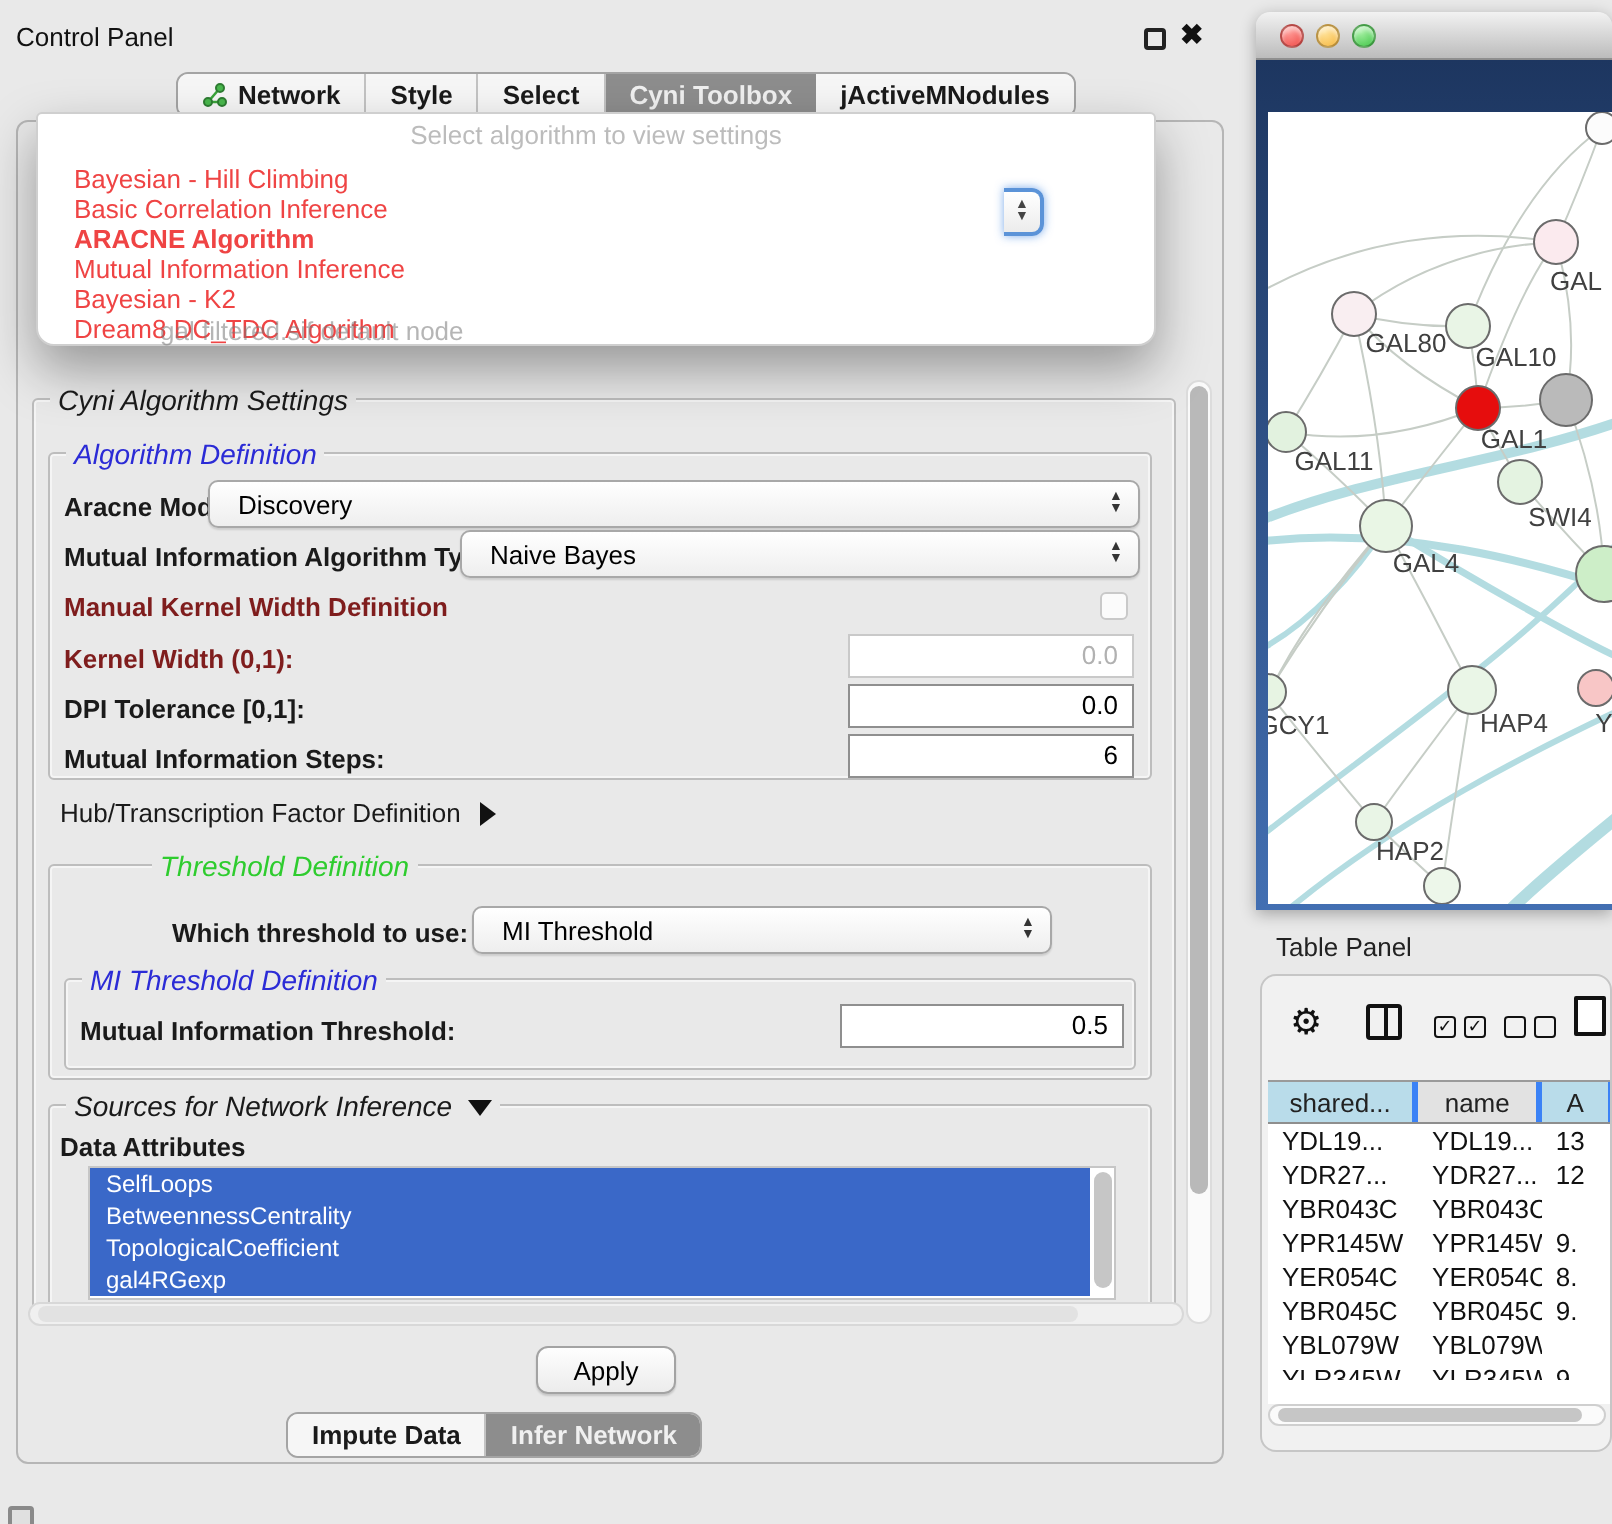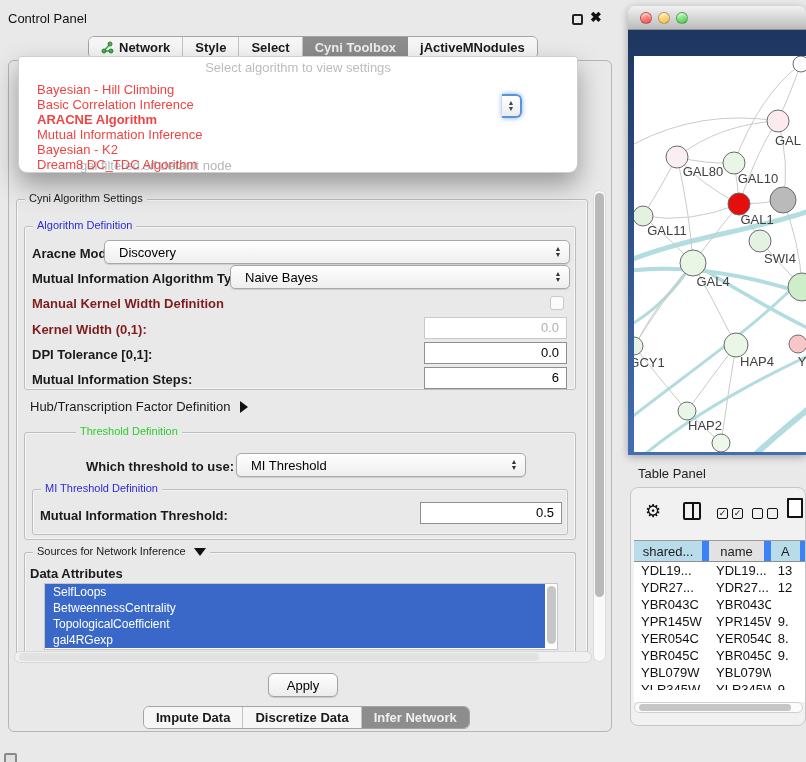--- a/index.html
+++ b/index.html
@@ -25,21 +25,21 @@
   .popup { left:18px; top:56px; width:560px; height:117px; background:#fff; border:1px solid #cfcfcf; border-radius:3px 3px 9px 9px; box-shadow:0 12px 26px rgba(0,0,0,.35); z-index:30; }
   .popup-ph { position:absolute; top:3px; left:0; width:100%; text-align:center; color:#bcbcbc; font-size:13px; }
   .popup-items { position:absolute; top:25px; left:2px; right:2px; }
   .popup-item { height:15px; line-height:15px; padding-left:16px; font-size:13px; color:#ef4444; }
   .popup-item.sel { font-weight:bold; }
   .ghost-combo-text { left:80px; top:158px; color:rgba(120,120,120,.55); z-index:31; font-size:13px; }
   .combo-frag { left:502px; top:94px; width:20px; height:24px; border:2px solid #5b93d8; border-left:none; border-radius:0 6px 6px 0; background:linear-gradient(#ffffff,#ececec); box-shadow:0 0 5px rgba(90,150,230,.8); z-index:32; display:flex; flex-direction:column; align-items:center; justify-content:center; font-size:7px; color:#444; line-height:6px; }
 
   
   .gbox { border:1px solid #bdbdbd; border-radius:3px; box-shadow:inset 0 0 0 1px rgba(255,255,255,.55); }
-  .glabel { position:absolute; top:-8px; left:8px; background:#e9e9e9; padding:0 4px; font-size:11px; }
+  .glabel { position:absolute; top:-8px; left:8px; background:#e9e9e9; padding:0 4px; font-size:14px;font-style:italic; }
   .blue { color:#2b2bd6; }
   .green { color:#2ecc2e;margin-left:43px; }
 
   .lbl { font-size:13px; font-weight:bold; white-space:nowrap; }
   .lbl.dim { color:#7f1d1d; }
 
   
   .combo { background:linear-gradient(#ffffff,#eeeeee); border:1px solid #a8a8a8; border-radius:5px; display:flex; align-items:center; box-shadow:0 1px 1px rgba(0,0,0,.12); }
   .combo .val { flex:1; padding-left:14px; font-size:13px; color:#000; }
   .combo .spin { width:18px; display:flex; flex-direction:column; align-items:center; font-size:7px; color:#333; line-height:6px; padding-right:4px; }
@@ -74,21 +74,21 @@
   .tp-title { left:638px; top:466px; font-size:13px; color:#222; }
   .tp-box { left:630px; top:487px; width:176px; height:239px; background:#f1f1f1; border:1px solid #c6c6c6; border-radius:8px; overflow:hidden; }
   .tp-gear { position:absolute; left:14px; top:12px; font-size:18px; color:#111; }
   .tp-cols { position:absolute; left:52px; top:14px; width:18px; height:18px; border:2px solid #111; border-radius:2px; }
   .tp-cols div { position:absolute; left:7px; top:0; width:2px; height:14px; background:#111; }
   .cb-pair { position:absolute; top:20px; display:flex; gap:4px; }
   .cb { width:11px; height:11px; border:1.5px solid #111; border-radius:2px; font-size:9px; line-height:9px; text-align:center; color:#111; }
   .tp-doc { position:absolute; left:156px; top:10px; width:16px; height:20px; border:2px solid #111; border-radius:1px; background:#fff; }
   .tp-table { position:absolute; left:3px; top:52px; width:173px; height:162px; background:#fff; border-top:1px solid #9a9a9a; overflow:hidden; }
   .th-row { display:flex; height:21px; border-bottom:1px solid #8e8e8e; }
-  .th { font-size:13px; color:#222; display:flex; align-items:center; justify-content:center; border-right:7px solid #3b82f6; background:#e2e2e2; overflow:hidden; }
+  .th { font-size:13px; color:#222; display:flex; align-items:center; justify-content:center; border-right:3px solid #3b82f6; background:#e2e2e2; overflow:hidden; }
   .th.hl { background:#b9dcea; }
   .rows { position:absolute; left:0; top:21px; width:100%; height:128px; overflow:hidden; }
   .trow { display:flex; height:17px; line-height:17px; font-size:13px; color:#111; }
   .td { overflow:hidden; white-space:nowrap; padding-left:7px; }
   .tp-hsb { position:absolute; left:3px; top:214px; width:169px; height:11px; background:#fbfbfb; border:1px solid #cfcfcf; border-radius:6px; }
   .tp-hsb div { position:absolute; left:4px; top:1px; width:152px; height:7px; background:#c6c6c6; border-radius:4px; }
 
   .frag-bl { left:4px; top:753px; width:13px; height:12px; border:2px solid #8a8a8a; border-radius:2px; background:#e0e0e0; }
 
   svg text { font-family:"Liberation Sans",sans-serif; }
@@ -220,21 +220,20 @@
   </div>
 
 <div class="abs hsb-track">
     <div class="hsb-thumb"></div>
   </div>
 
 <button class="abs apply-btn">Apply</button>
 
 <div class="abs tabbar" id="bottom-tabs">
     <div class="tab">Impute Data</div>
-    <div class="tab">Discretize Data</div>
     <div class="tab sel">Infer Network</div>
   </div>
 
 <div class="abs net-window">
   <div class="net-titlebar">
     <div class="tl" style="left:12px;background:radial-gradient(circle at 35% 30%,#ff9a96,#ee4b47);"></div>
     <div class="tl" style="left:30px;background:radial-gradient(circle at 35% 30%,#ffe39a,#f5b63e);"></div>
     <div class="tl" style="left:48px;background:radial-gradient(circle at 35% 30%,#a4f0a2,#3fc445);"></div>
   </div>
   <div class="net-body">

